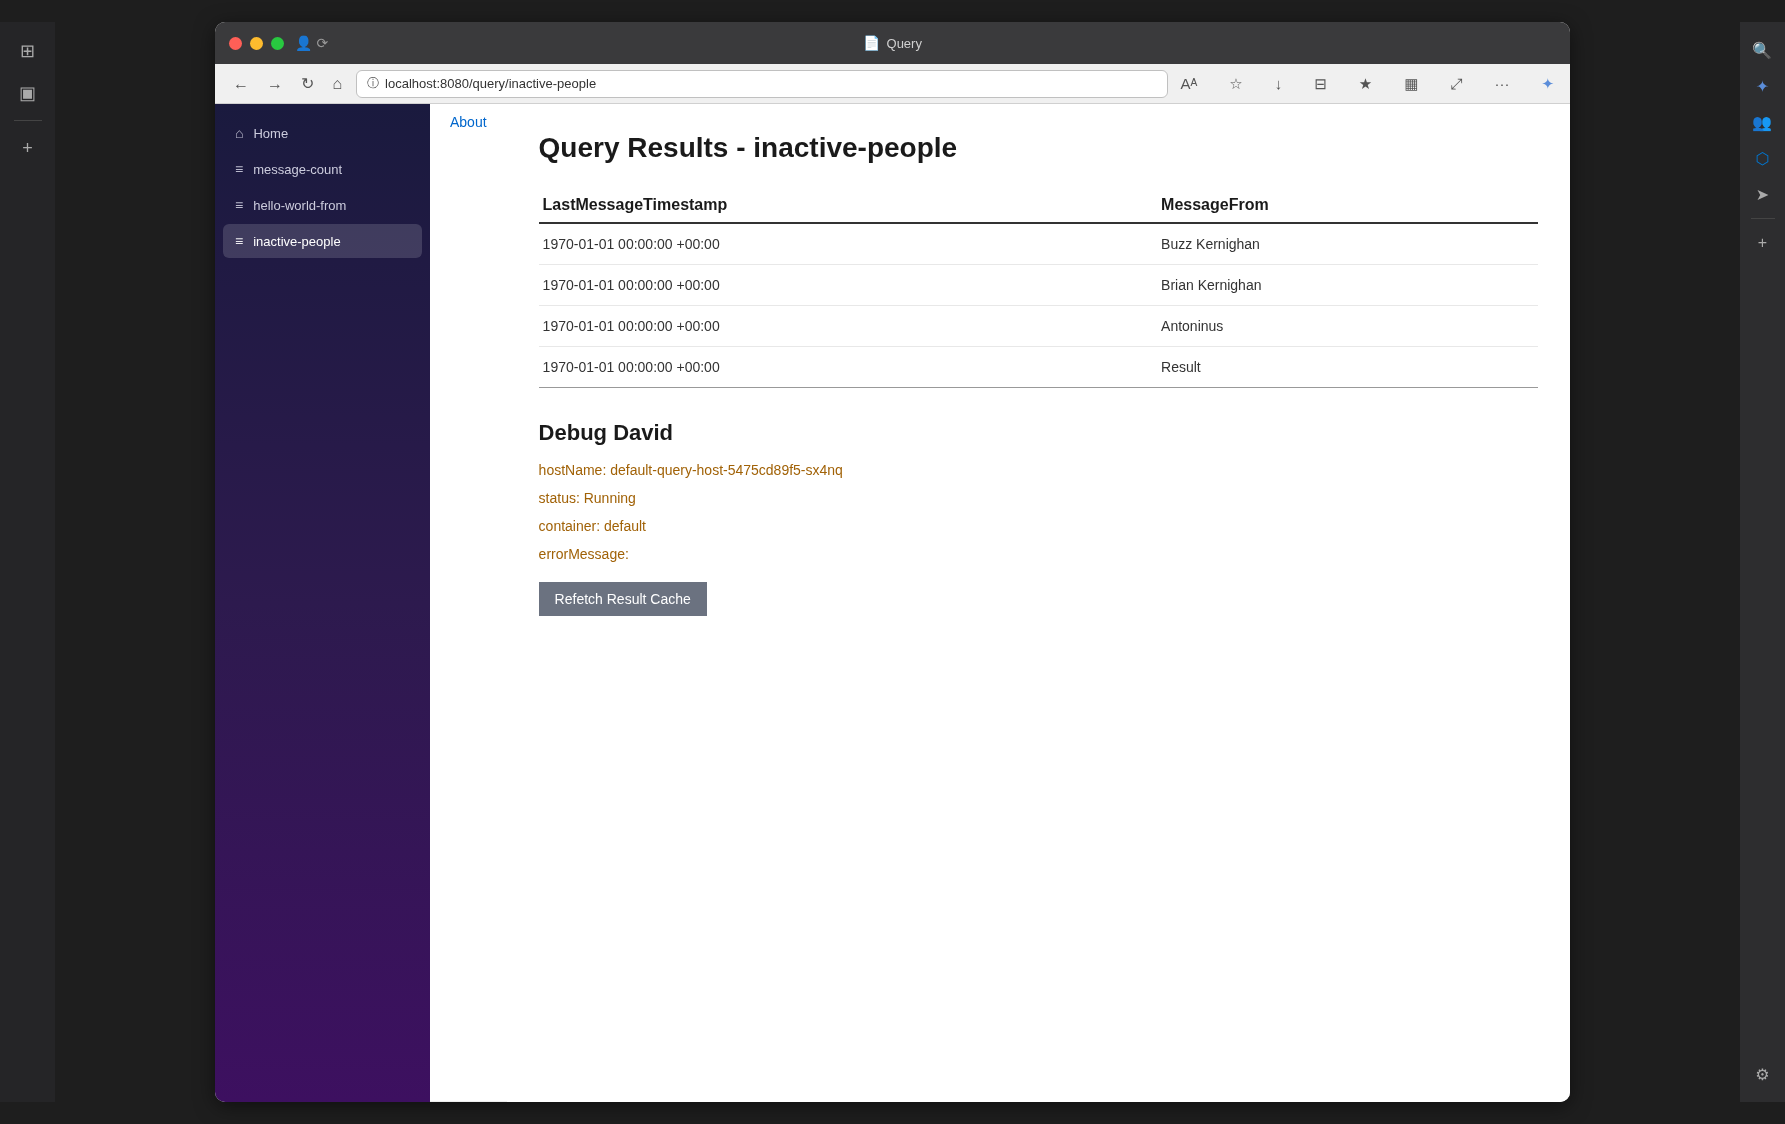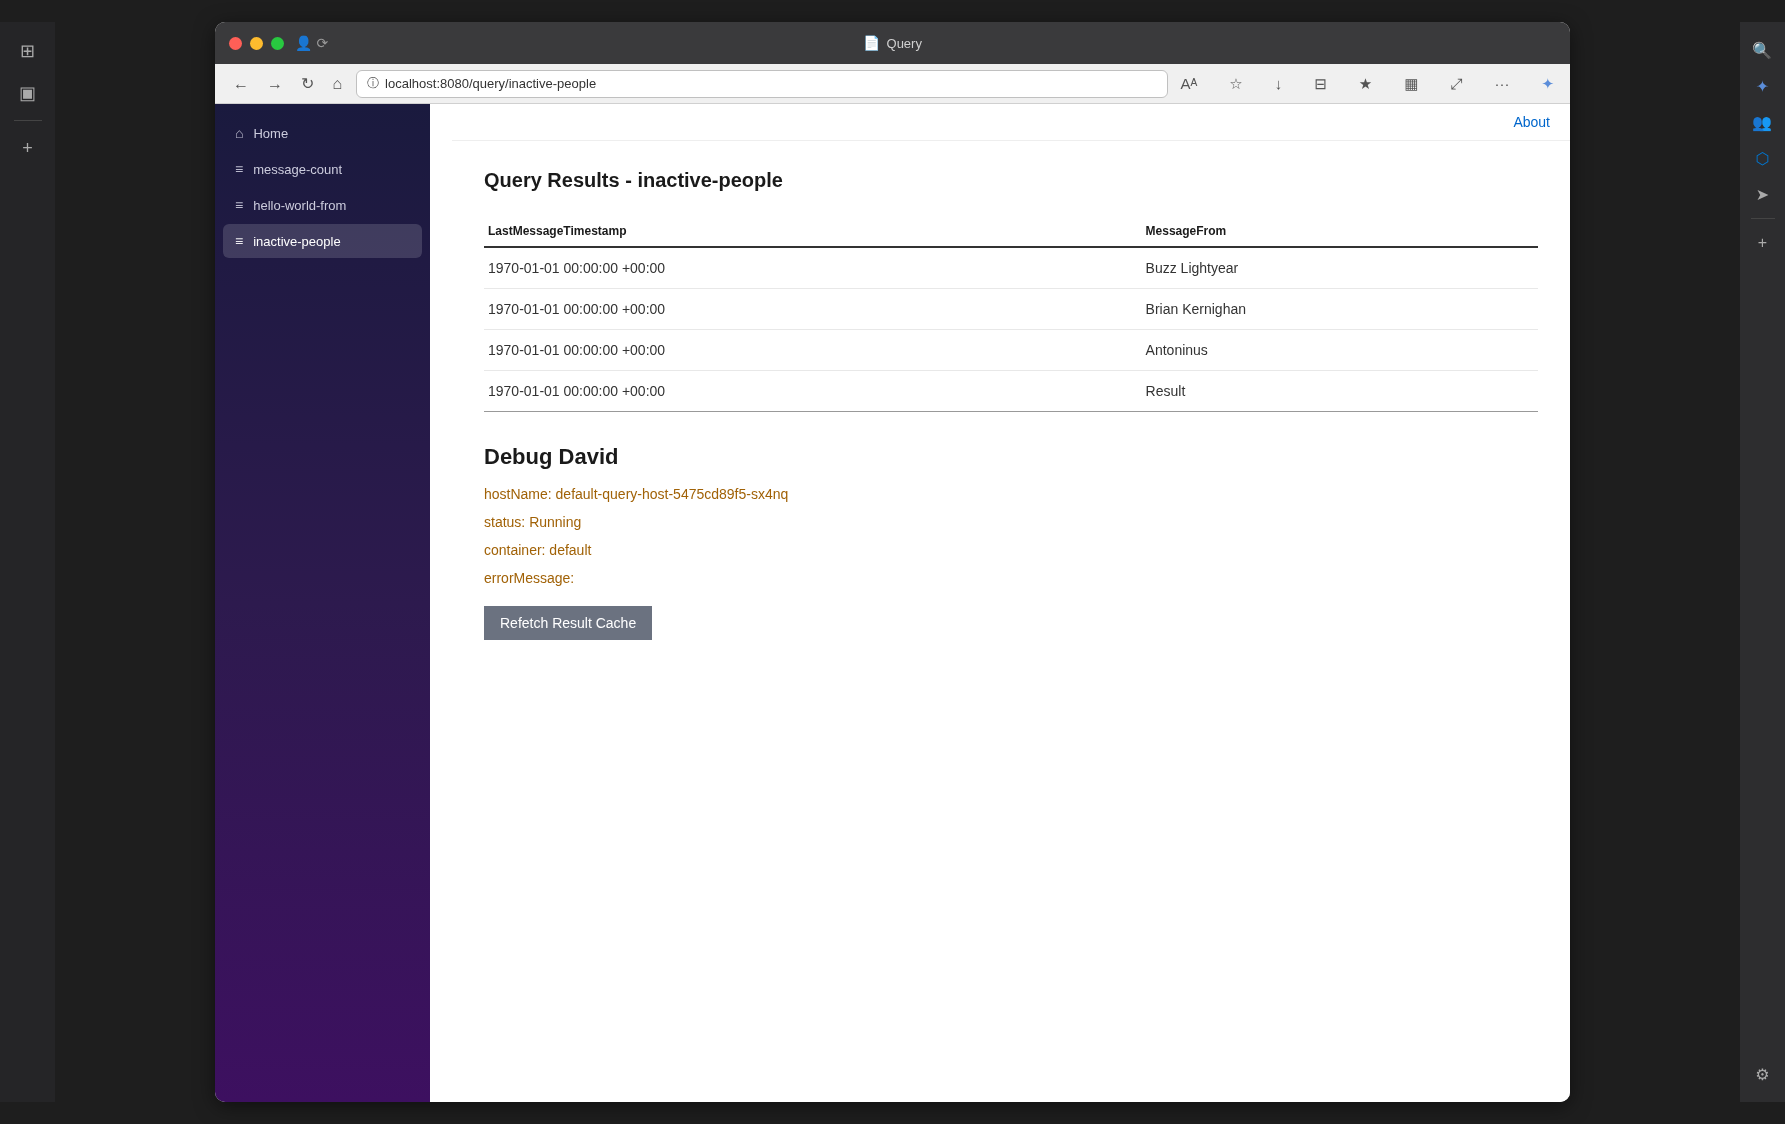--- a/index.html
+++ b/index.html
@@ -181,23 +181,21 @@
     .sidebar-icon {
       font-size: 14px;
       opacity: 0.9;
     }
 
     
     .main-content {
       flex: 1;
       background: #ffffff;
       display: flex;
-      flex-direction: column;
       overflow: hidden;
-      padding-left: 22px;
     }
 
     .main-header {
       display: flex;
       justify-content: flex-end;
       padding: 10px 20px;
       border-bottom: 1px solid #eee;
       background: #ffffff;
     }
 
@@ -208,41 +206,41 @@
       cursor: pointer;
     }
 
     .main-body {
       padding: 28px 32px;
       overflow-y: auto;
       flex: 1;
     }
 
     .page-title {
-      font-size: 20px;
+      font-size: 28px;
       font-weight: 700;
       color: #1a1a1a;
       margin-bottom: 24px;
     }
 
     
     .results-table {
       width: 100%;
       border-collapse: collapse;
       margin-bottom: 32px;
     }
 
     .results-table thead tr {
       border-bottom: 2px solid #333;
     }
 
     .results-table th {
       text-align: left;
       padding: 8px 12px 8px 4px;
-      font-size: 12px;
+      font-size: 16px;
       font-weight: 600;
       color: #1a1a1a;
     }
 
     .results-table td {
       padding: 12px 12px 12px 4px;
       font-size: 14px;
       color: #333;
       border-bottom: 1px solid #e8e8e8;
     }
@@ -463,21 +461,21 @@
         <table class="results-table">
           <thead>
             <tr>
               <th>LastMessageTimestamp</th>
               <th>MessageFrom</th>
             </tr>
           </thead>
           <tbody id="table-body">
           <tr>
                 <td>1970-01-01 00:00:00 +00:00</td>
-                <td>Buzz Lightyear</td>
+                <td>Buzz Kernighan</td>
               </tr>
               <tr>
                 <td>1970-01-01 00:00:00 +00:00</td>
                 <td>Brian Kernighan</td>
               </tr>
               <tr>
                 <td>1970-01-01 00:00:00 +00:00</td>
                 <td>Antoninus</td>
               </tr>
               <tr>

